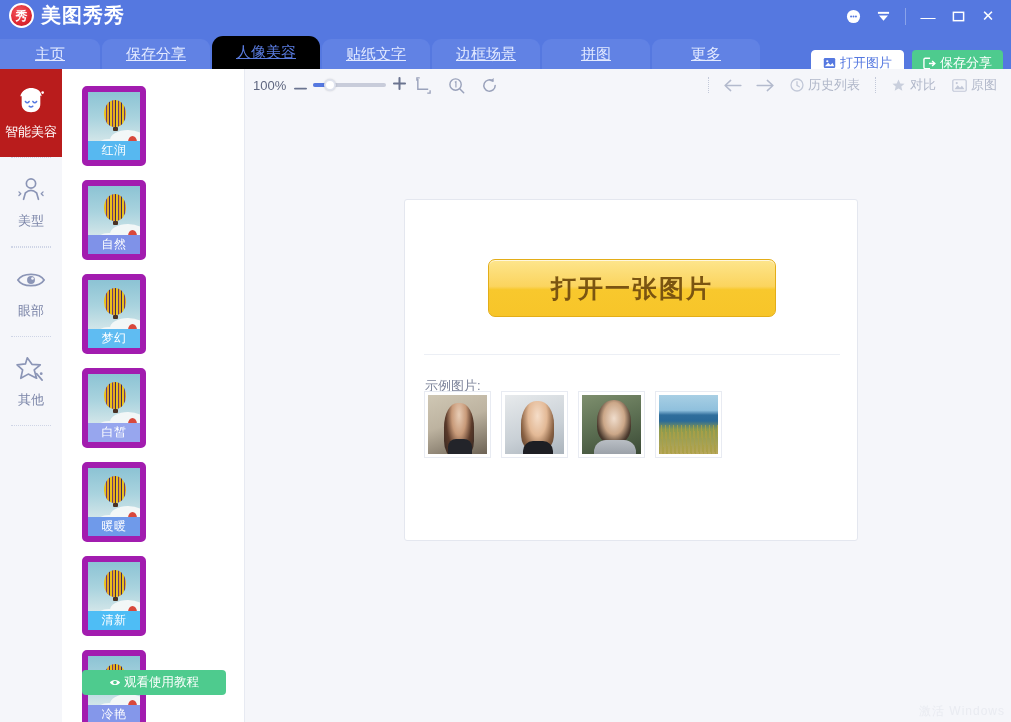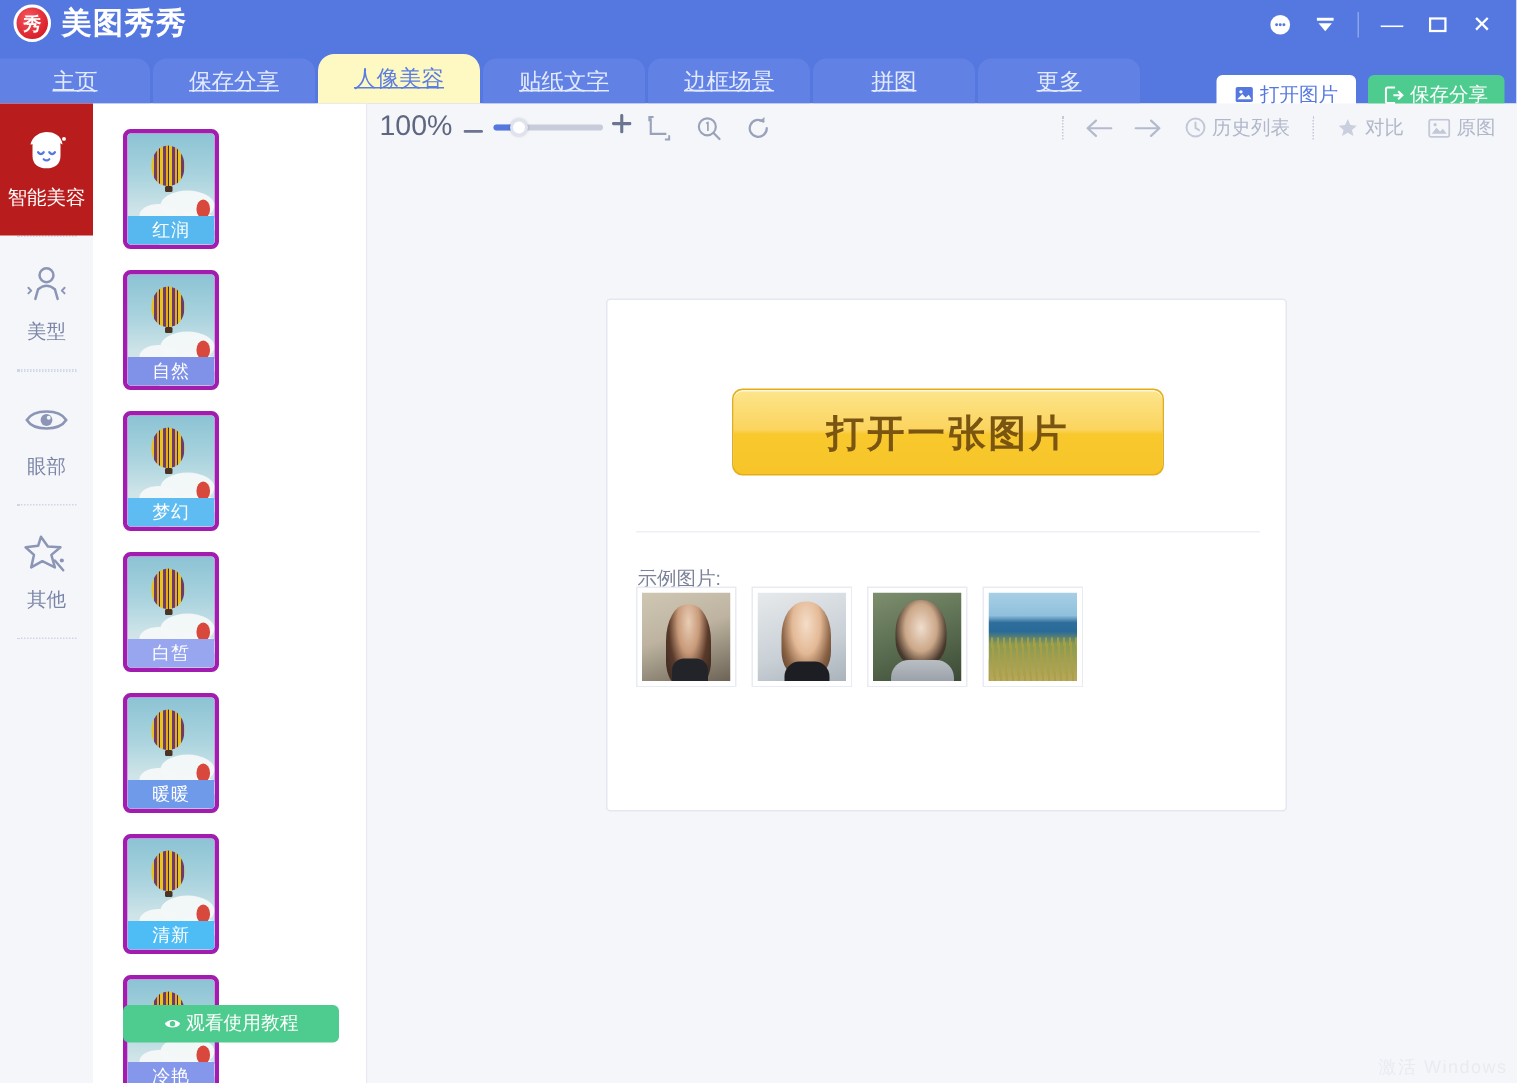--- a/index.html
+++ b/index.html
@@ -73,21 +73,21 @@
     margin-top: 7px;
     display: flex; align-items: center; justify-content: center;
     color: #e3eaff; font-size: 15px;
     background: #6182e4;
     border-radius: 9px 9px 0 0;
     margin-right: 2px;
     text-decoration: underline;
   }
   .tab.first { margin-left: 0; border-radius: 0 9px 0 0; min-width: 100px; }
   .tab.active {
-    background: #fef9c3;
+    background: #000000;
     color: #5a7ce0;
     height: 33px; margin-top: 4px;
     border-radius: 11px 11px 0 0;
   }
   .tab-actions {
     position: absolute; right: 8px; top: 18px;
     display: flex; align-items: center; gap: 8px;
   }
   .btn-open {
     height: 26px; padding: 0 11px;
@@ -139,21 +139,21 @@
     width: 183px;
     display: flex; flex-wrap: wrap;
     padding: 0 20px;
     gap: 14px 16px;
   }
   .preset {
     position: relative;
     width: 64px; height: 80px;
     border-radius: 5px;
     overflow: hidden;
-    border: 3px solid #a21caf;
+    border: 6px solid #a21caf;
     padding-left: 45px;
   }
   .balloon-sky {
     position: absolute; inset: 0;
     background:
       linear-gradient(180deg, #8cc3d4 0%, #a9d3de 38%, #cfe4e8 70%, #dfeaec 100%);
   }
   .cloud {
     position: absolute;
     background: #f4f8f8;
@@ -207,21 +207,21 @@
     background: #f5f6fa;
   }
   .toolbar {
     position: absolute; left: 0; top: 0;
     width: 766px; height: 32px;
     display: flex; align-items: center;
     padding-left: 8px;
     gap: 0;
   }
   .zoom-pct {
-    color: #5f6780; font-size: 19px; margin-right: 6px;
+    color: #5f6780; font-size: 13px; margin-right: 6px;
   }
   .zoom-minus, .zoom-plus {
     color: #5b6casd; color: #5f6780; font-size: 16px;
     width: 16px; text-align: center;
   }
   .slider {
     position: relative;
     width: 73px; height: 4px;
     background: #c8ccda; border-radius: 2px;
     margin: 0 5px;

